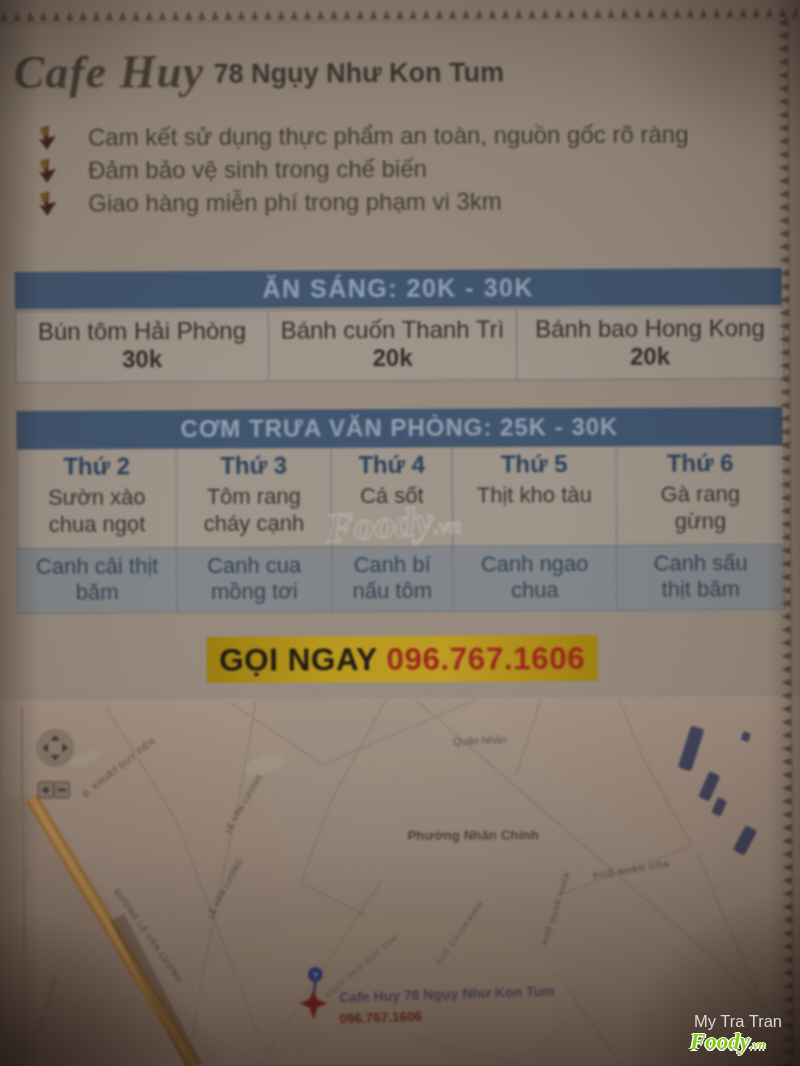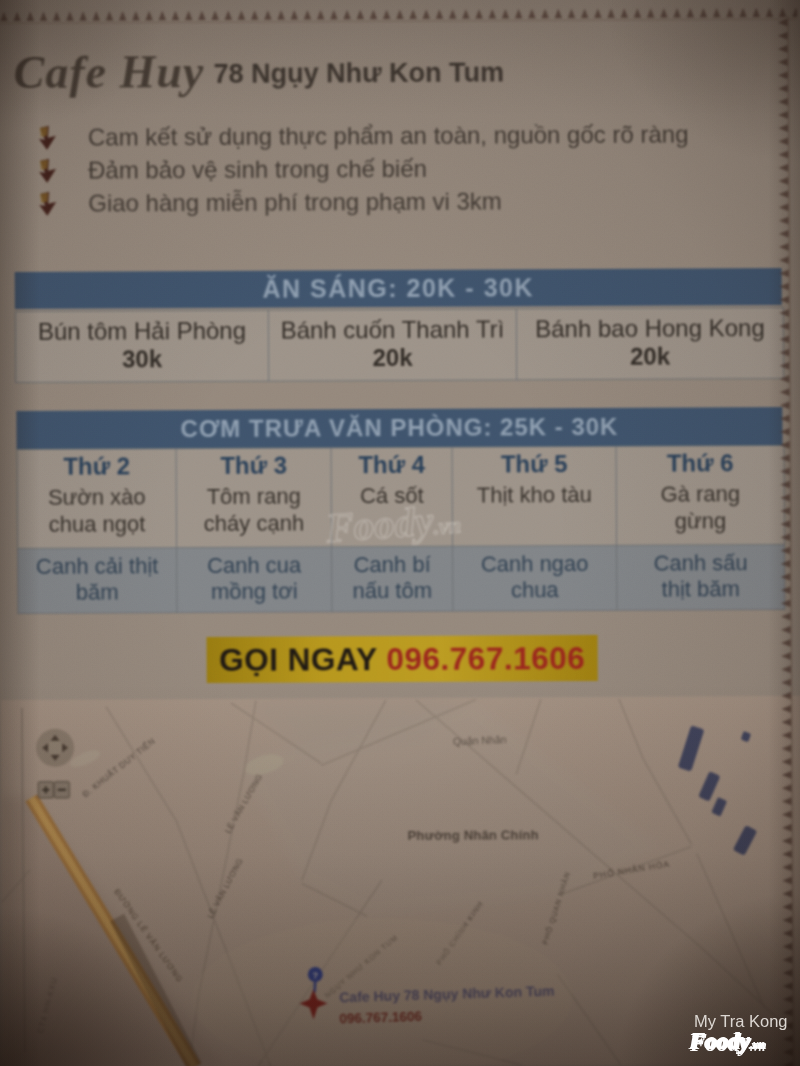--- a/index.html
+++ b/index.html
@@ -268,18 +268,18 @@
   <div class="vig"></div>
 
   <svg class="abs" style="left:0;top:0;pointer-events:none;" width="800" height="1066">
     <filter id="grain">
       <feTurbulence type="fractalNoise" baseFrequency="0.9" numOctaves="2" seed="7" stitchTiles="stitch"></feTurbulence>
       <feColorMatrix type="matrix" values="0 0 0 0 0.5  0 0 0 0 0.45  0 0 0 0 0.4  0 0 0 0.5 0"></feColorMatrix>
     </filter>
     <rect width="800" height="1066" filter="url(#grain)" opacity="0.14" style="mix-blend-mode:overlay"></rect>
   </svg>
 
-  <div class="abs" style="left:694px;top:1012px;font-size:16.5px;color:#dcd7d2;">My Tra Kong</div>
+  <div class="abs" style="left:694px;top:1012px;font-size:16.5px;color:#dcd7d2;">My Tra Tran</div>
 
   <div class="abs" style="left:690px;top:1029px;font-family:'Liberation Serif',serif;
-       font-style:italic;font-weight:bold;font-size:23px;color:#ffffff;
+       font-style:italic;font-weight:bold;font-size:23px;color:#84cc16;
        text-shadow:-1.5px 0 0 #fff, 1.5px 0 0 #fff, 0 -1.5px 0 #fff, 0 1.5px 0 #fff;">Foody<span style="font-size:12px;">.vn</span></div>
 </div>
 
 </body></html>

